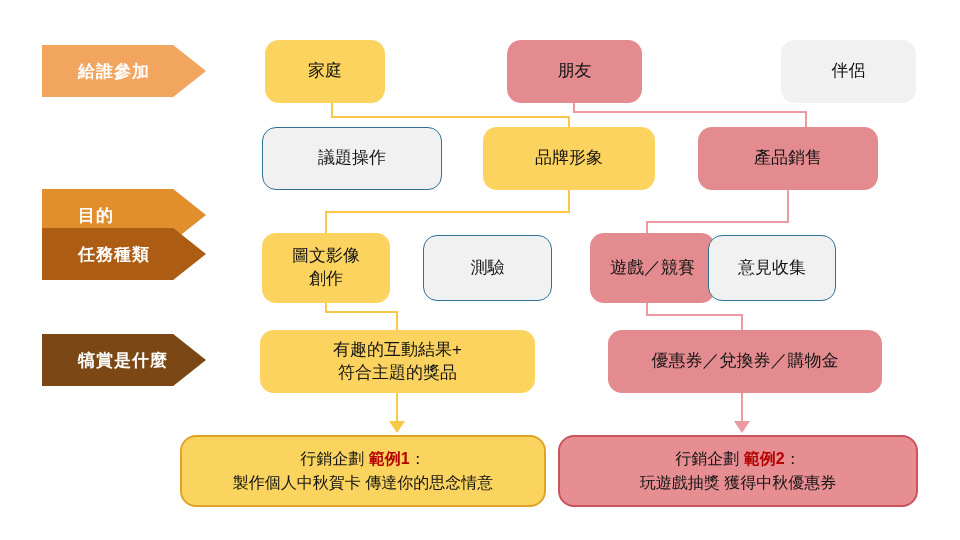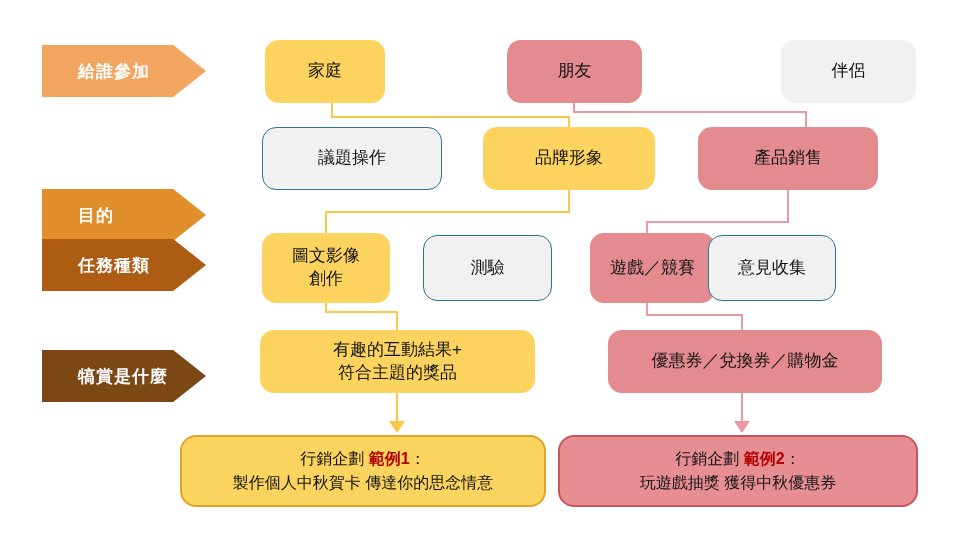--- a/index.html
+++ b/index.html
@@ -55,24 +55,24 @@
     <path d="M788 190 V222 H647 V315 H742 V422" fill="none" stroke="#EA9AA0" stroke-width="2"></path>
     <polygon points="734,421 750,421 742,433" fill="#EA9AA0"></polygon>
   </svg>
 
   <div class="chevron" style="top: 45px; background: rgb(242, 165, 95);">
     <span>給誰參加</span>
   </div>
   <div class="chevron" style="top: 141px; background: rgb(225, 142, 45); margin-top: 48px;">
     <span>目的</span>
   </div>
-  <div class="chevron" style="top: 239px; background: rgb(173, 92, 19);">
+  <div class="chevron" style="top: 228px; background: rgb(173, 92, 19);">
     <span>任務種類</span>
   </div>
-  <div class="chevron" style="top: 334px; background: rgb(123, 71, 20); margin-top: 16px;">
+  <div class="chevron" style="top: 334px; background: rgb(123, 71, 20);">
     <span>犒賞是什麼</span>
   </div>
 
   <div class="node yellow" style="left:265px; top:40px; width:120px; height:63px">
     <span>家庭</span>
   </div>
   <div class="node pink" style="left:507px; top:40px; width:135px; height:63px">
     <span>朋友</span>
   </div>
   <div class="node gray-p" style="left:737px; top:40px; width:135px; height:63px">

